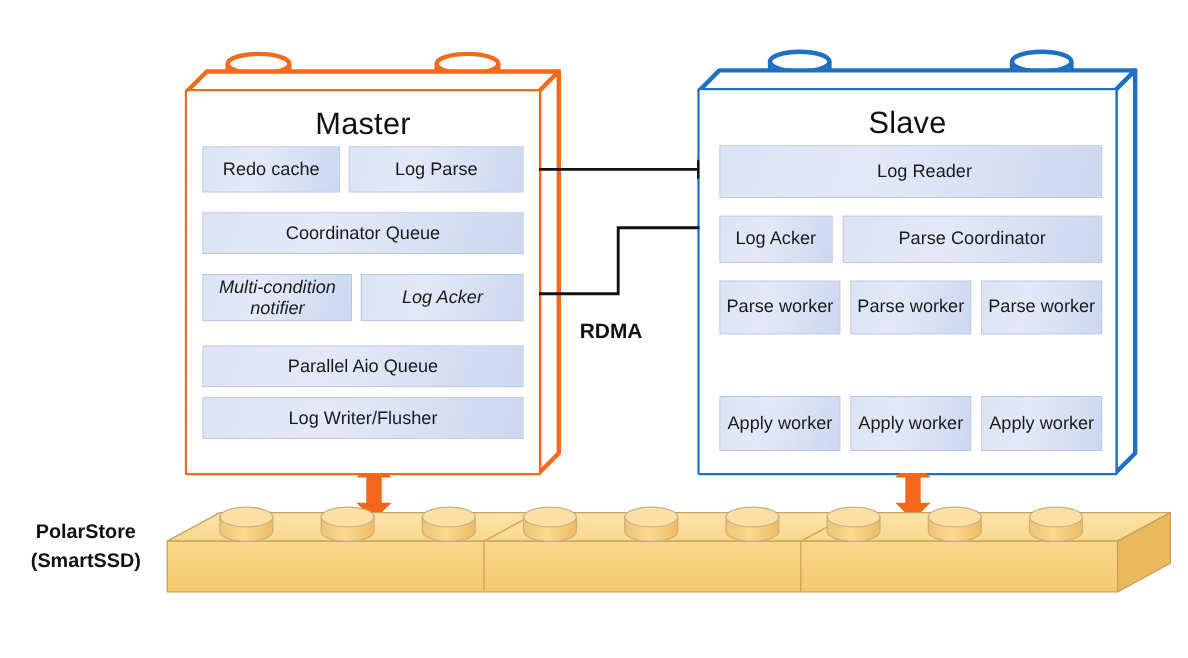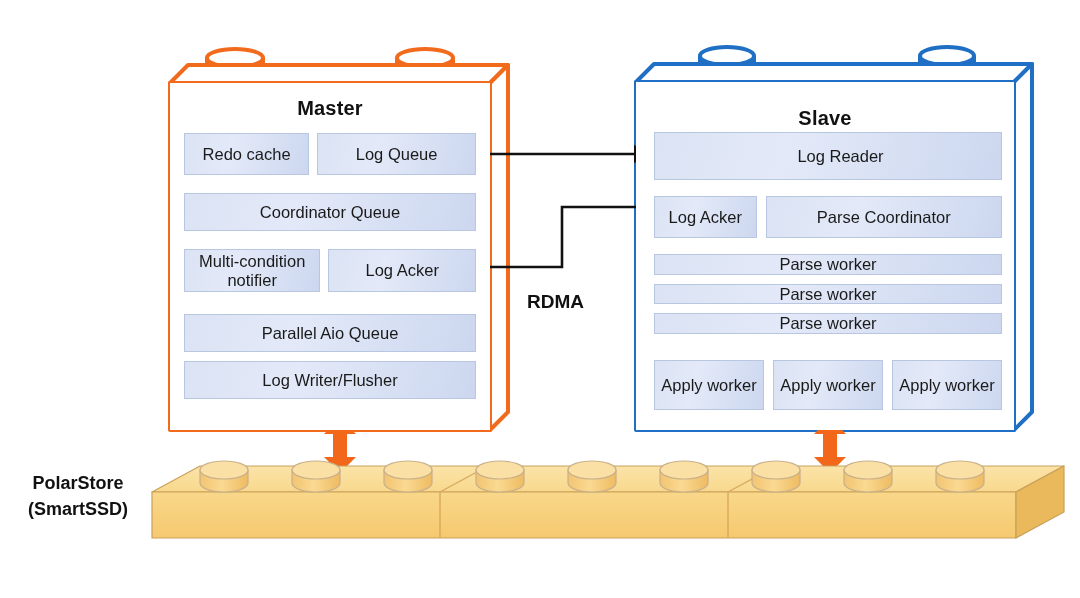--- a/index.html
+++ b/index.html
@@ -29,22 +29,22 @@
   .server {
     position: absolute;
     background: #ffffff;
     box-sizing: border-box;
   }
   .server-title {
     position: absolute;
     left: 0;
     right: 0;
     text-align: center;
-    font-weight: bold;
-    font-size: 20px;
+    font-weight: normal;
+    font-size: 28px;
     color: #111111;
     letter-spacing: .2px;
   }
   .comp-area {
     position: absolute;
     display: flex;
     flex-direction: column;
   }
   .comp-row {
     display: flex;
@@ -226,49 +226,49 @@
         </g>
       </g>
     </g>
   </svg>
 
   <div class="server" style="left:170px; top:83px; width:320px; height:347px;">
     <div class="server-title" style="top:14px;">Master</div>
     <div class="comp-area" id="master-comps" style="left:14px; top:50px; width:292px; height:275px; gap:9px;">
         <div class="comp-row" style="gap: 8px; height: 50px; margin-bottom: 9px;">
           <div class="comp" style="flex: 44 1 0px;">Redo cache</div>
-          <div class="comp" style="flex: 56 1 0px;">Log Queue</div>
+          <div class="comp" style="flex: 56 1 0px;">Log Parse</div>
         </div>
         <div class="comp-row" style="gap: 8px; height: 45px; margin-bottom: 9px;">
           <div class="comp" style="flex: 100 1 0px;">Coordinator Queue</div>
         </div>
-        <div class="comp-row" style="gap: 8px; height: 50px; margin-bottom: 13px;">
+        <div class="comp-row" style="gap: 8px; height: 50px; margin-bottom: 13px; font-style: italic;">
           <div class="comp" style="flex: 48 1 0px;">Multi-condition notifier</div>
           <div class="comp" style="flex: 52 1 0px;">Log Acker</div>
         </div>
         <div class="comp-row" style="gap: 8px; height: 45px;">
           <div class="comp" style="flex: 100 1 0px;">Parallel Aio Queue</div>
         </div>
         <div class="comp-row" style="gap: 8px; height: 45px; margin-bottom: 9px;">
           <div class="comp" style="flex: 100 1 0px;">Log Writer/Flusher</div>
         </div>
       </div>
   </div>
 
   <div class="server" style="left:636px; top:82px; width:378px; height:348px;">
-    <div class="server-title" style="top:25px;">Slave</div>
+    <div class="server-title" style="top:14px;">Slave</div>
     <div class="comp-area" id="slave-comps" style="left:18px; top:50px; width:348px; height:278px; gap:8px;">
         <div class="comp-row" style="gap: 9px; height: 48px; margin-bottom: 8px;">
           <div class="comp" style="flex: 100 1 0px; padding-left: 25px;">Log Reader</div>
         </div>
         <div class="comp-row" style="gap: 9px; height: 43px; margin-bottom: 8px;">
           <div class="comp" style="flex: 30 1 0px;">Log Acker</div>
           <div class="comp" style="flex: 70 1 0px;">Parse Coordinator</div>
         </div>
-        <div class="comp-row" style="gap: 9px; height: 50px; margin-bottom: 8px; flex-direction: column;">
+        <div class="comp-row" style="gap: 9px; height: 50px; margin-bottom: 8px;">
           <div class="comp" style="flex: 33 1 0px;">Parse worker</div>
           <div class="comp" style="flex: 33 1 0px;">Parse worker</div>
           <div class="comp" style="flex: 33 1 0px;">Parse worker</div>
         </div>
         <div class="comp-row" style="gap: 9px; height: 50px; margin-top: 40px;">
           <div class="comp" style="flex: 33 1 0px;">Apply worker</div>
           <div class="comp" style="flex: 33 1 0px;">Apply worker</div>
           <div class="comp" style="flex: 33 1 0px;">Apply worker</div>
         </div>
       </div>

